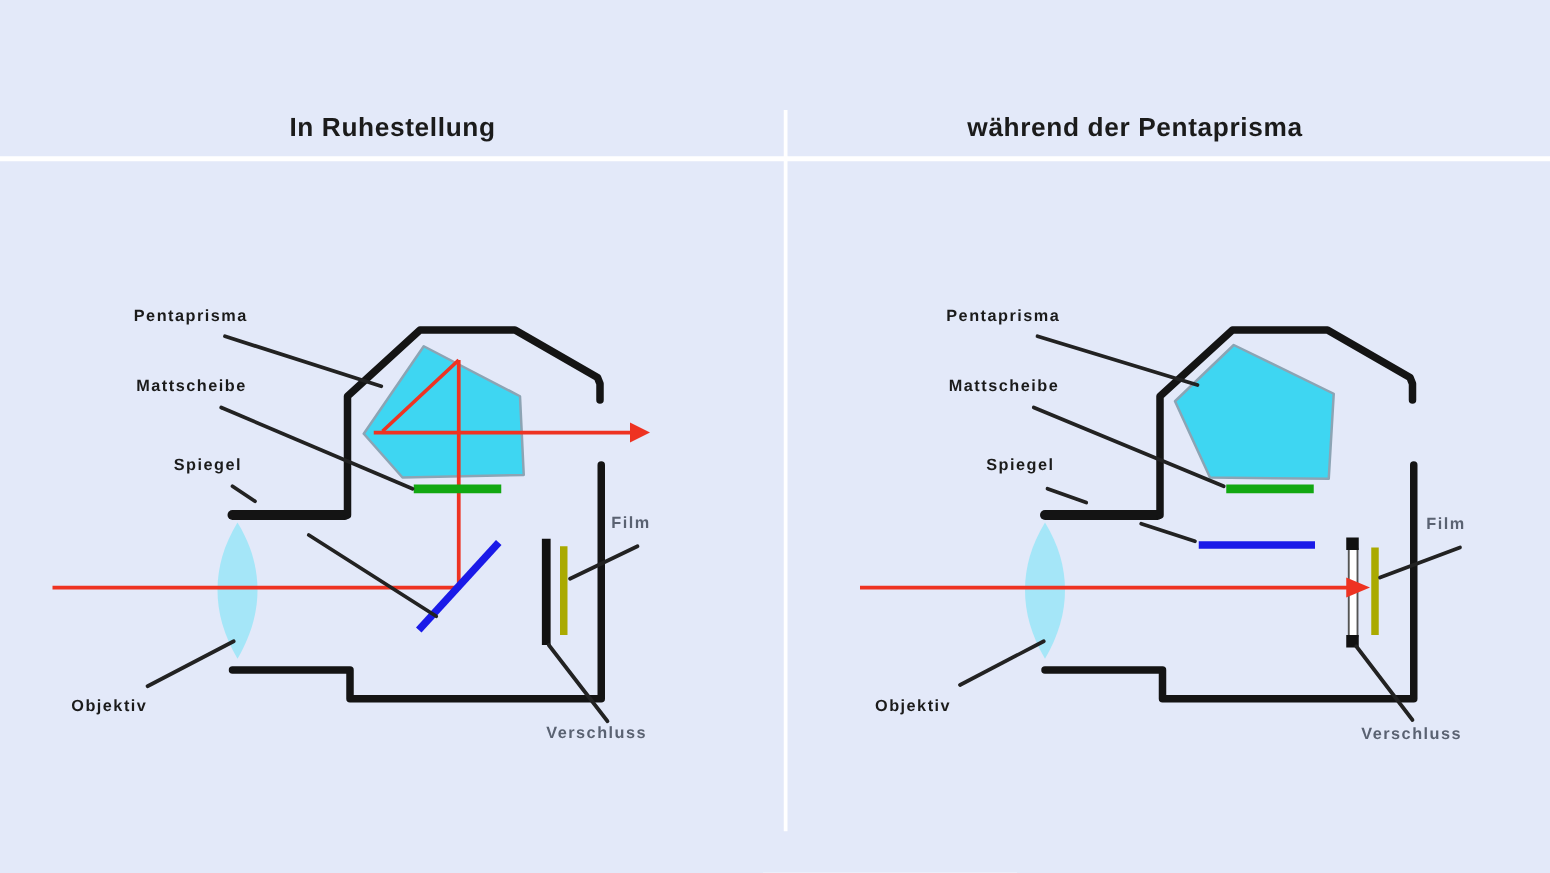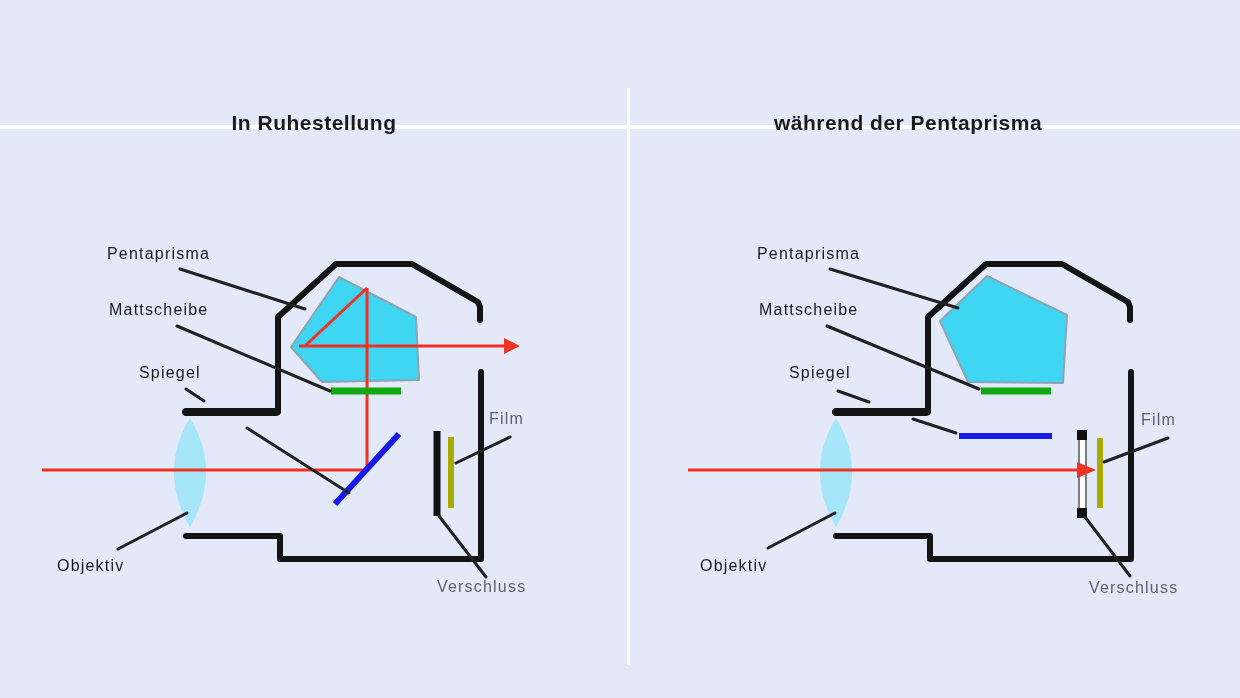--- a/index.html
+++ b/index.html
@@ -8,24 +8,24 @@
     --color-lens_fill:#a5e6f8; --color-focusing_screen:#12a812; --color-mirror:#1a1ae8;
     --color-light_ray:#ee3322; --color-film:#aaaa00; --color-shutter:#111111;
     --color-label:#1b1b1b; --color-label_muted:#5a6272;
   }
   html,body{margin:0;padding:0;}
   body{font-family:"Liberation Sans",sans-serif;}
   .stage{position:relative;width:1240px;height:698px;background:var(--color-background);overflow:hidden;}
   .rule-h{position:absolute;left:0;top:125px;width:1240px;height:4px;background:var(--color-rule);}
   .rule-v{position:absolute;left:627px;top:88px;width:3px;height:577px;background:var(--color-rule);}
   .title{position:absolute;top:91px;font-size:21px;font-weight:bold;color:var(--color-label);
-         text-align:center;letter-spacing:0.5px;white-space:nowrap;margin-top:20px;}
+         text-align:center;letter-spacing:0.5px;white-space:nowrap;}
   .title-left{left:0;width:628px;}
   .title-right{left:628px;width:560px;}
-  .lbl{position:absolute;font-size:16px;font-weight:normal;letter-spacing:1.2px;
+  .lbl{position:absolute;font-size:13px;font-weight:bold;letter-spacing:1.2px;
        color:var(--color-label);white-space:nowrap;}
   .lbl.muted{color:var(--color-label_muted);}
   svg.diagram{position:absolute;left:0;top:0;}
   .outline{fill:none;stroke:var(--color-outline);stroke-width:6;stroke-linejoin:round;stroke-linecap:round;}
   .ledge{stroke:var(--color-outline);stroke-width:8;stroke-linecap:round;}
   .pointer{stroke:var(--color-pointer);stroke-width:3;stroke-linecap:round;}
   .ray{fill:none;stroke:var(--color-light_ray);stroke-width:3;}
   .ray-arrow{fill:var(--color-light_ray);stroke:none;}
   .prism{fill:var(--color-prism_fill);stroke:var(--color-prism_stroke);stroke-width:2;stroke-linejoin:round;}
   .lens{fill:var(--color-lens_fill);stroke:none;}

